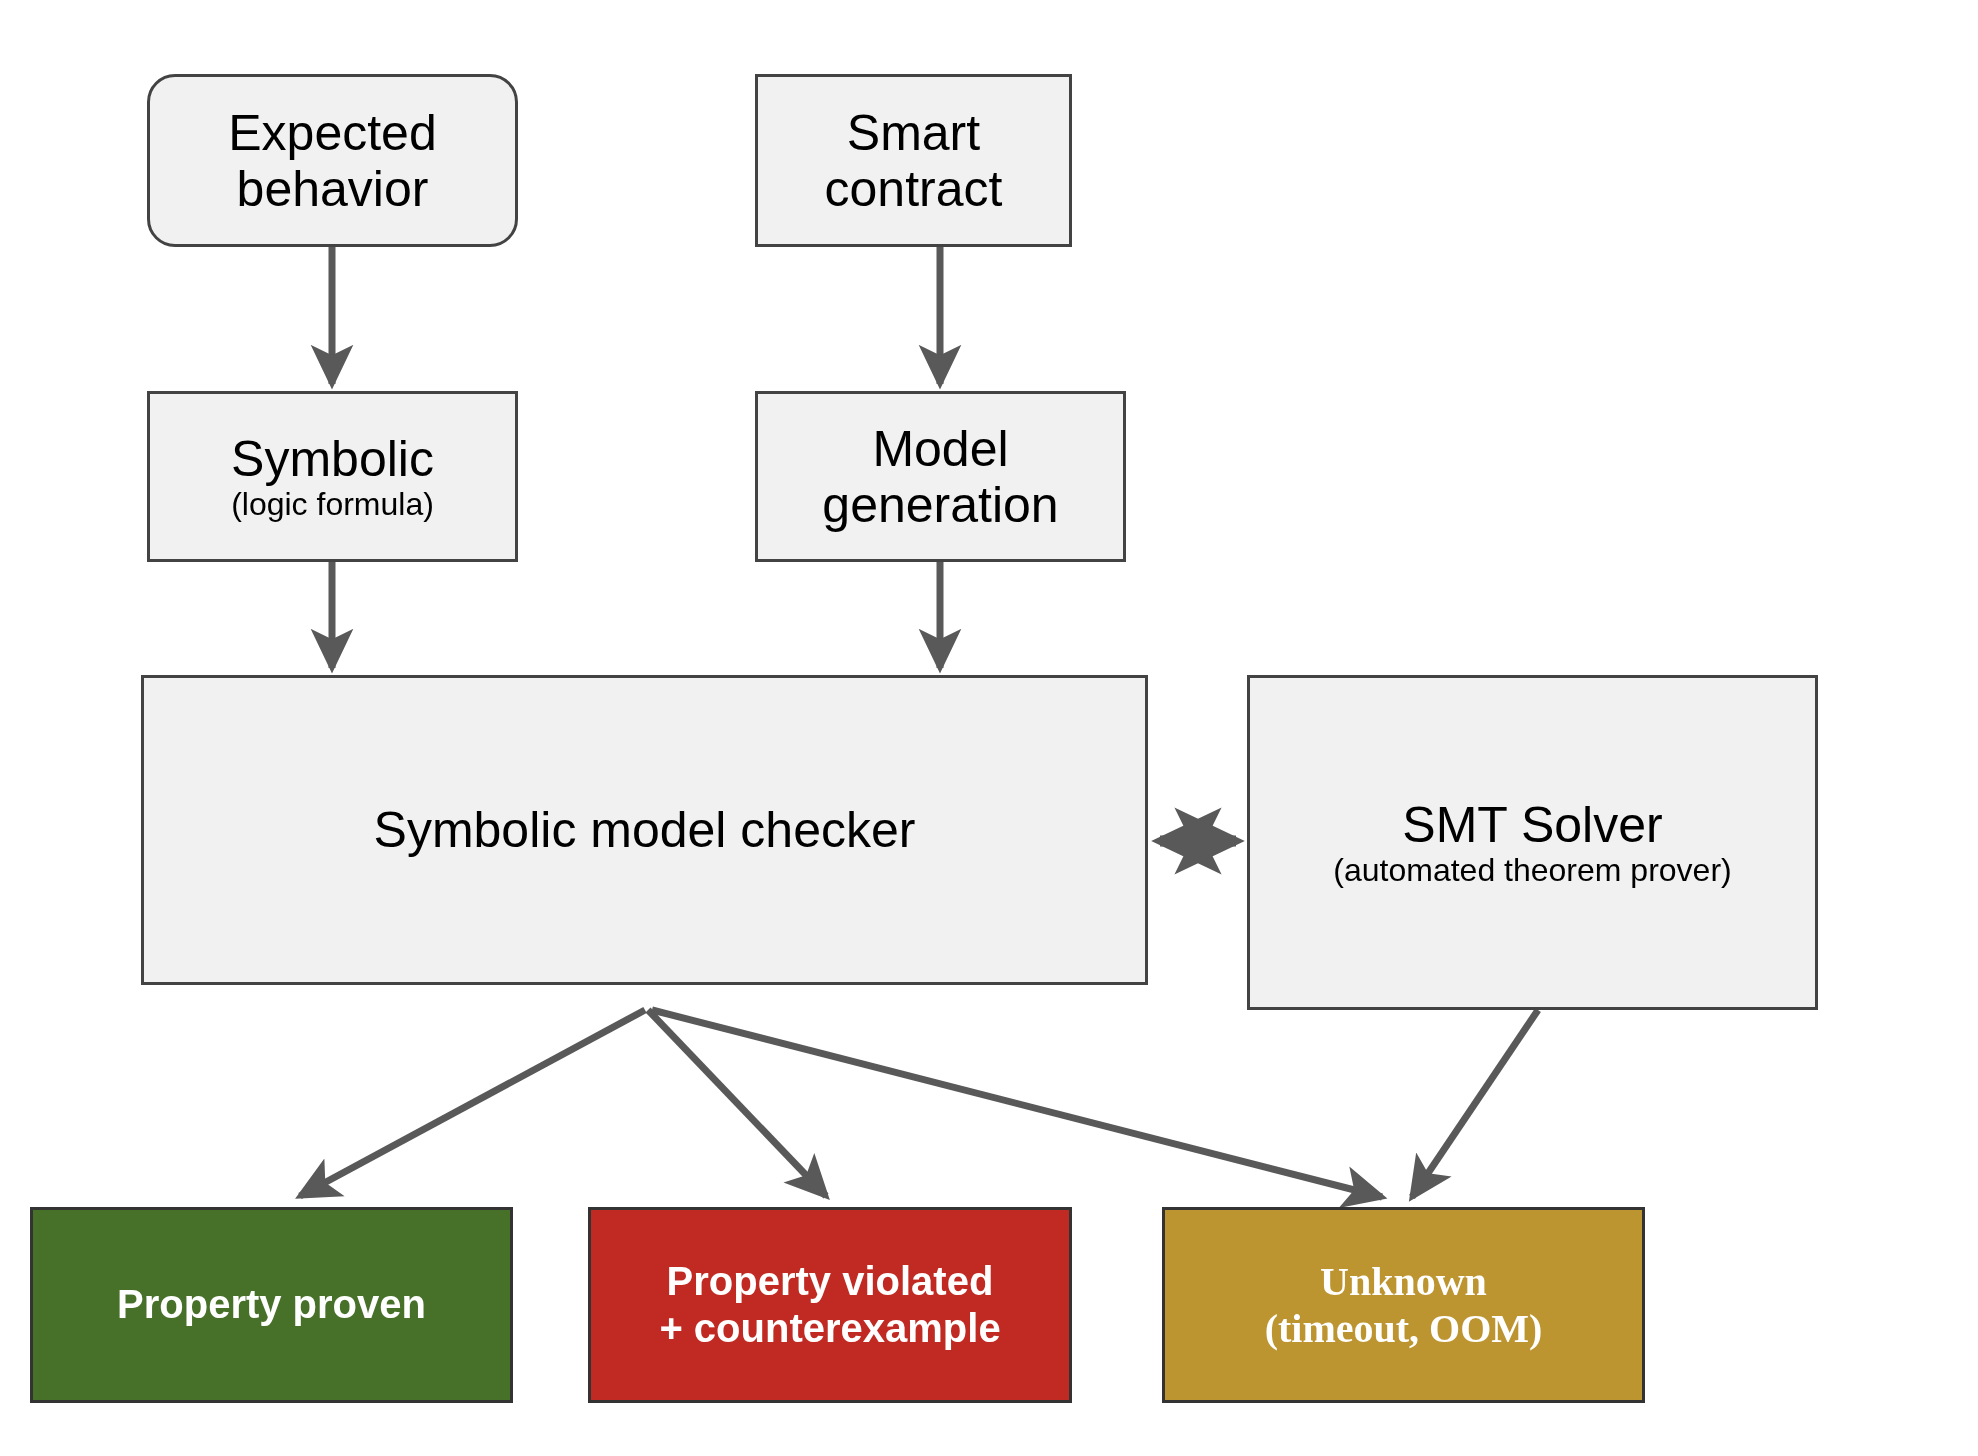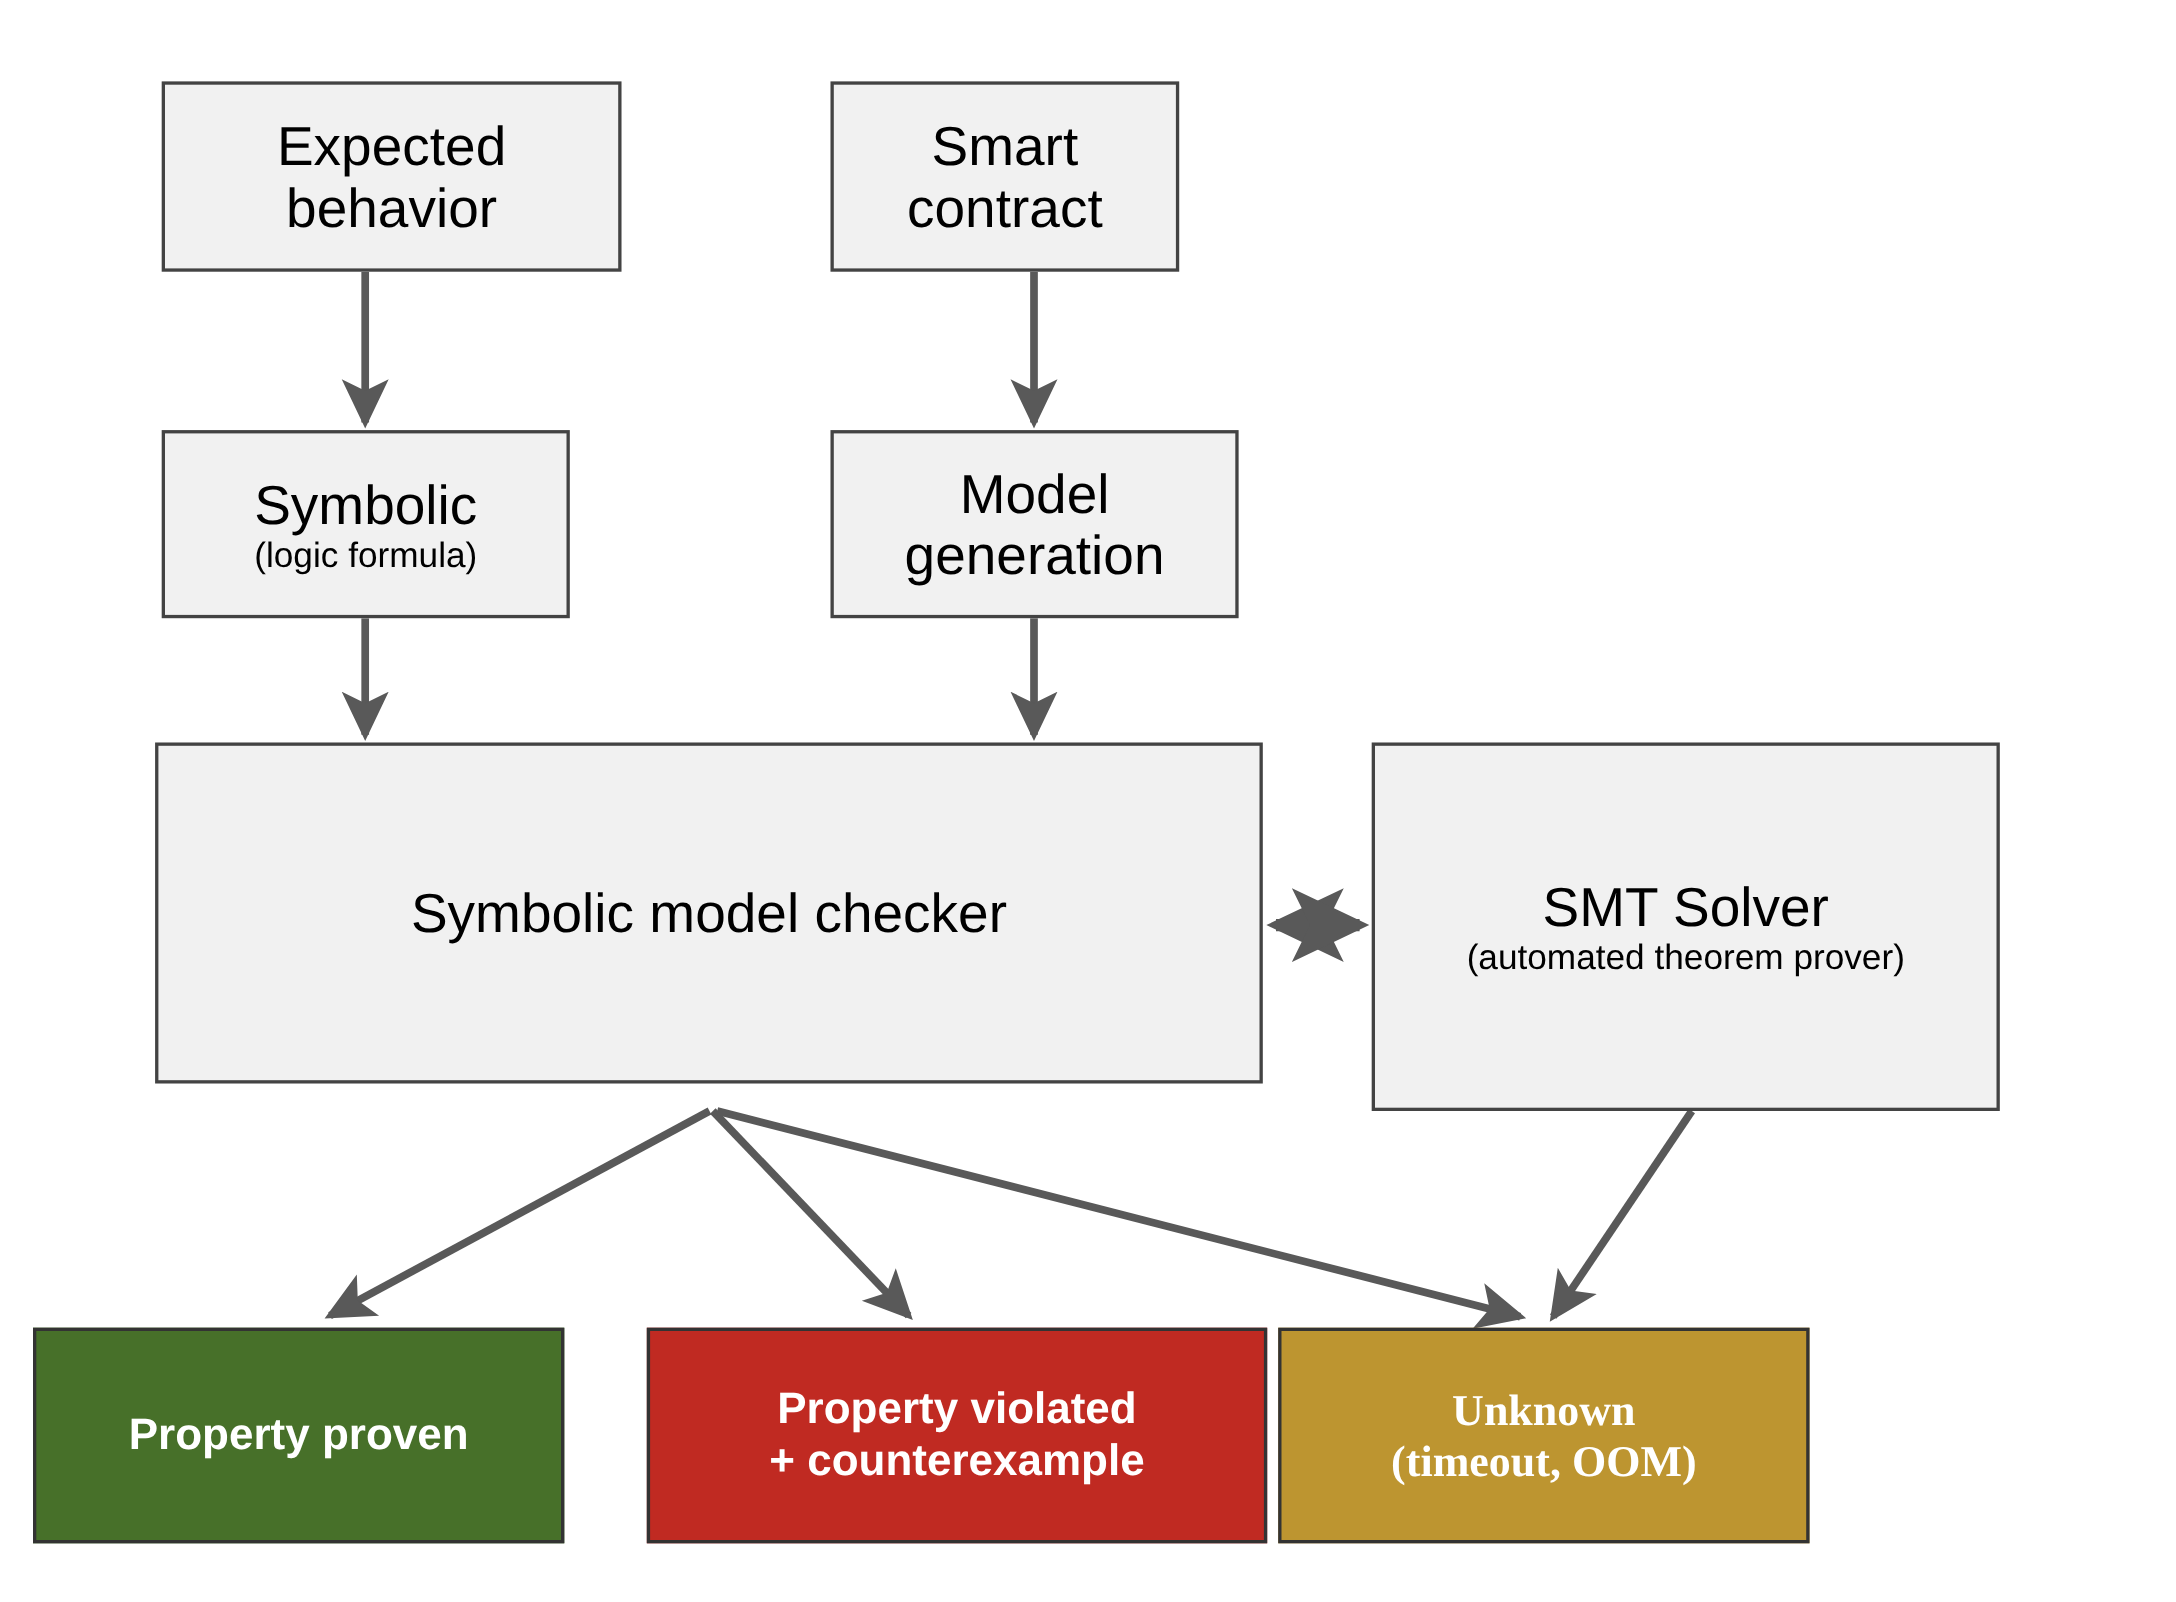--- a/index.html
+++ b/index.html
@@ -41,28 +41,28 @@
     border: 3px solid #333333;
     color: #ffffff;
   }
   .result .res-text {
     font-size: 40px;
     font-weight: bold;
     white-space: pre-line;
     line-height: 1.18;
   }
   
-  #node-expected-behavior { left:147px;  top:74px;   width:418px; height:173px; }
+  #node-expected-behavior { left:147px;  top:74px;   width:371px; height:173px;border-radius:28px; }
   #node-smart-contract    { left:755px;  top:74px;   width:317px; height:173px; }
   #node-property          { left:147px;  top:391px;  width:371px; height:171px; }
   #node-model-generation  { left:755px;  top:391px;  width:371px; height:171px; }
   #node-model-checker     { left:141px;  top:675px;  width:1007px; height:310px; }
   #node-smt-solver        { left:1247px; top:675px;  width:571px; height:335px; }
   #node-result-proven     { left:30px;   top:1207px; width:483px; height:196px; }
-  #node-result-violated   { left:588px;  top:1207px; width:564px; height:196px; }
+  #node-result-violated   { left:588px;  top:1207px; width:484px; height:196px; }
   #node-result-unknown    { left:1162px; top:1207px; width:483px; height:196px; }
 
   #edge-layer {
     position: absolute;
     left: 0; top: 0;
     width: 1978px;
     height: 1456px;
     pointer-events: none;
   }
 </style>

